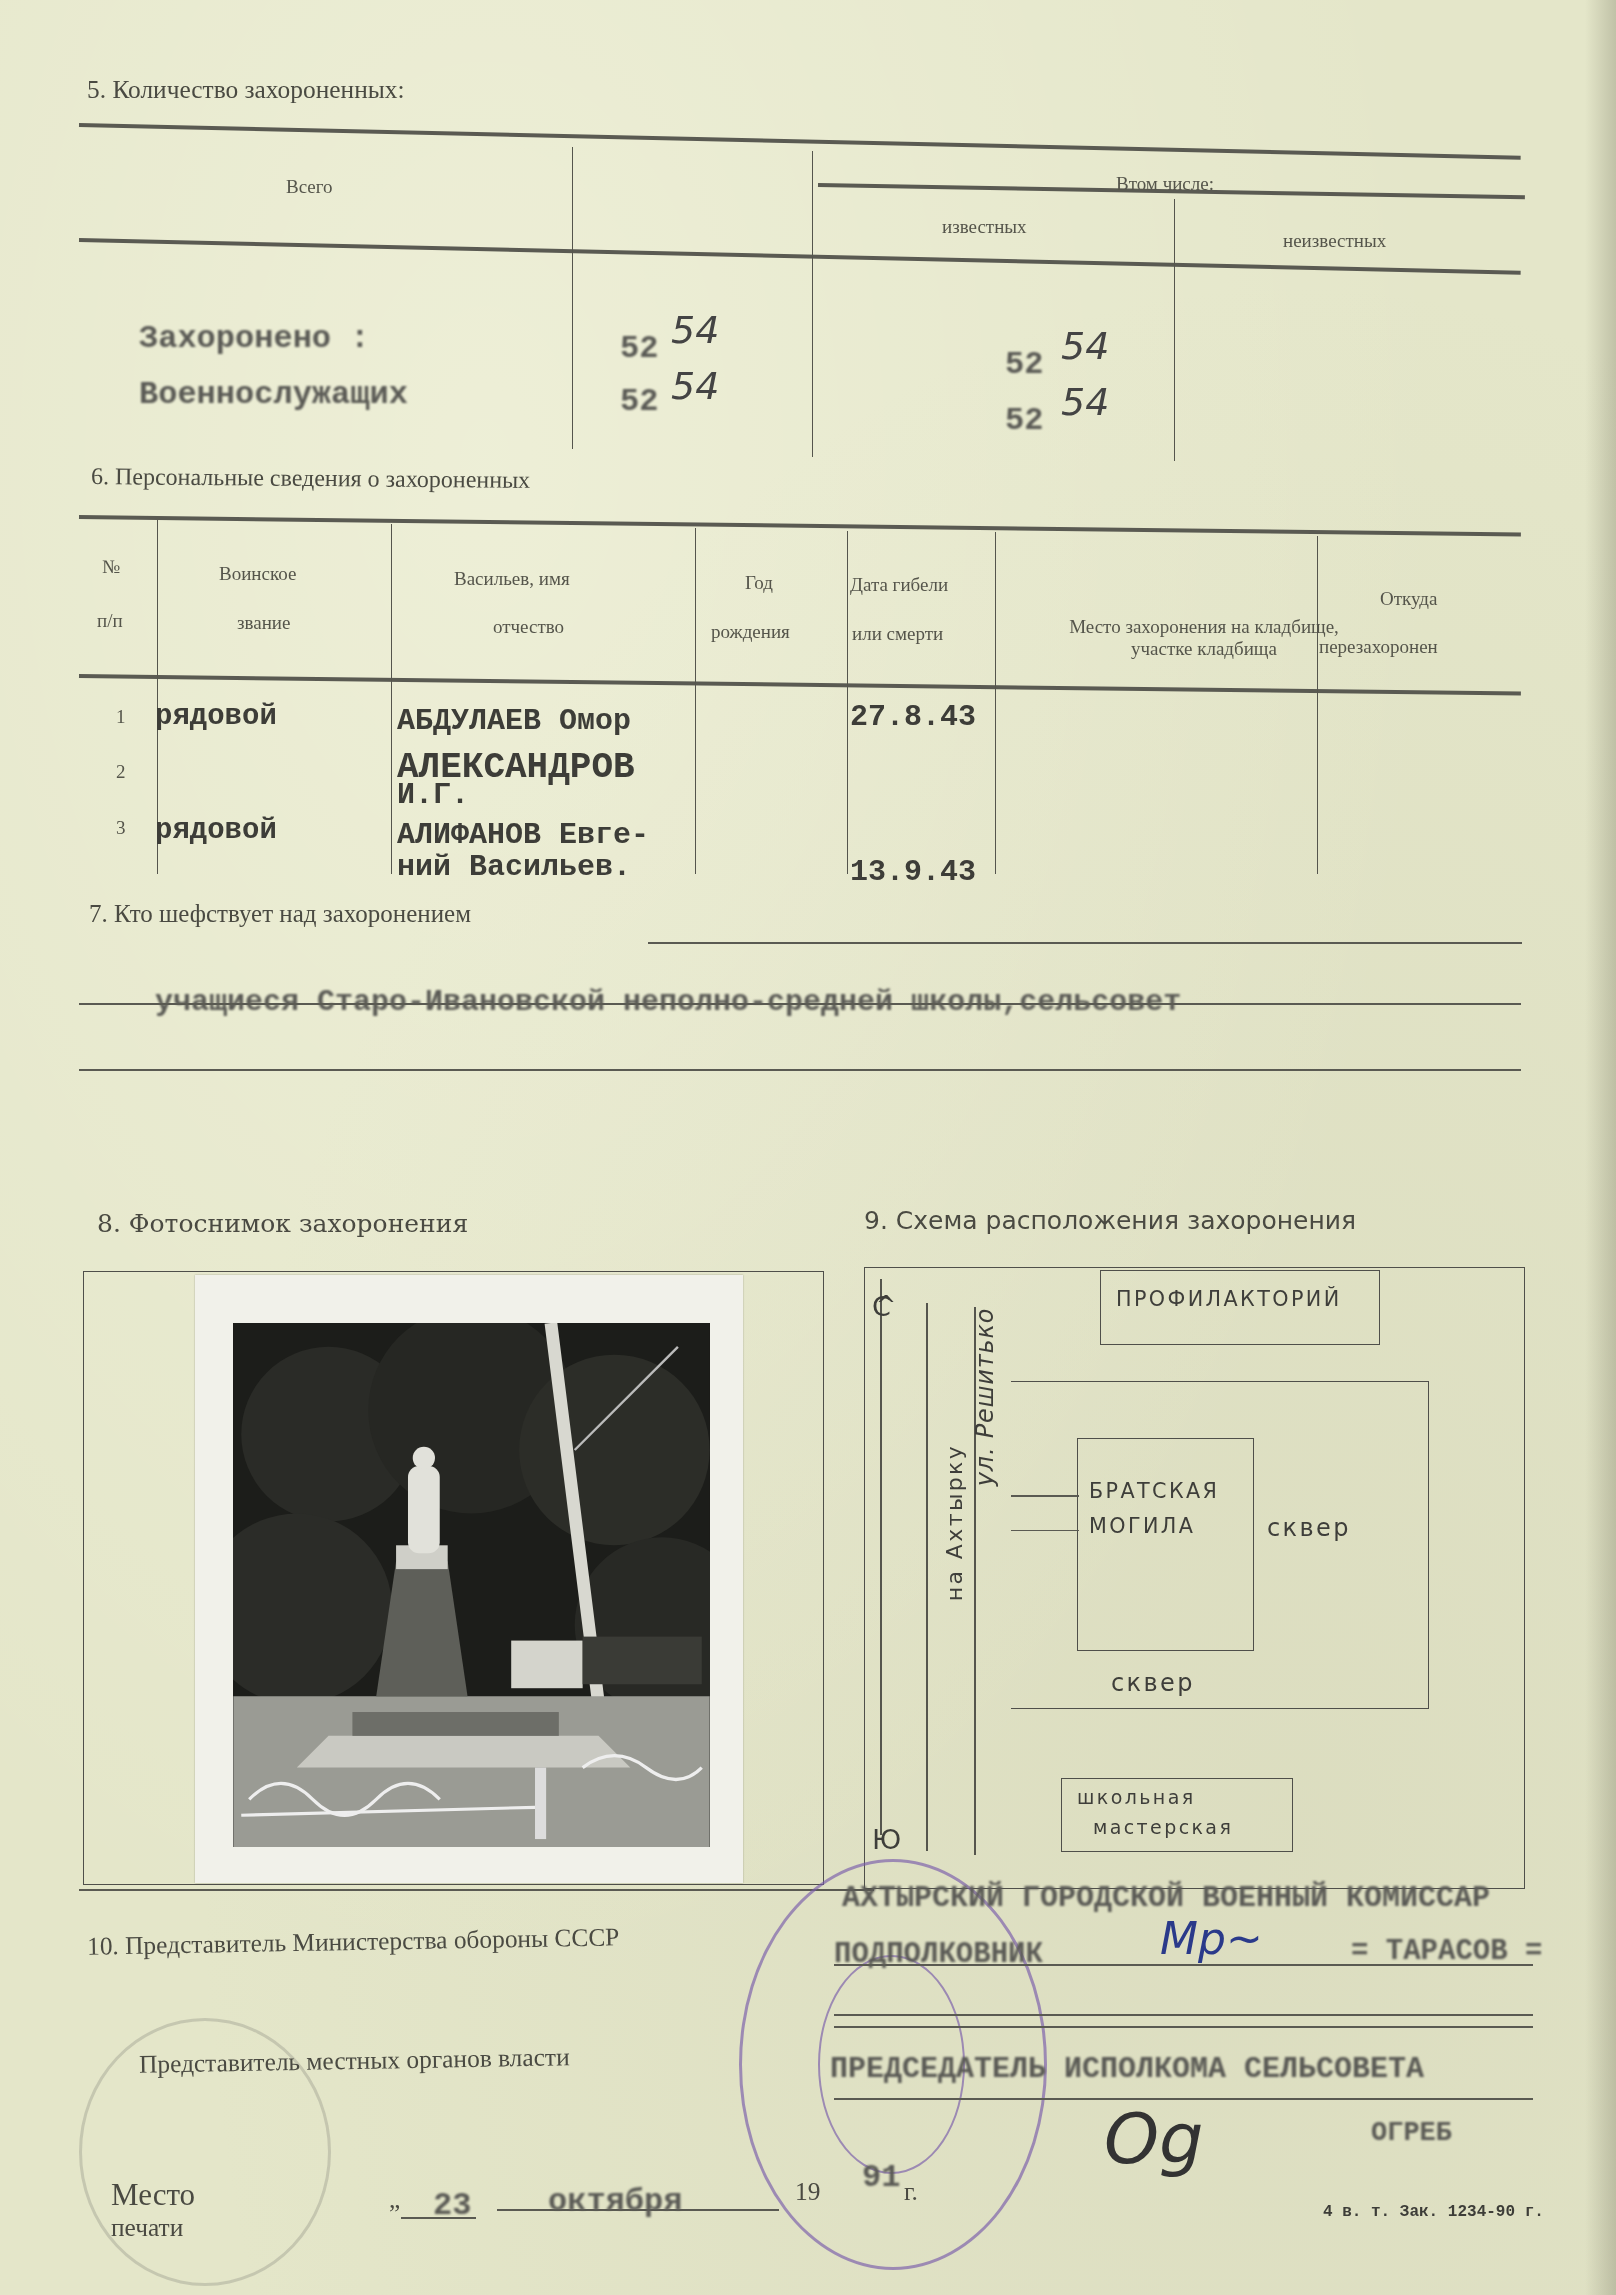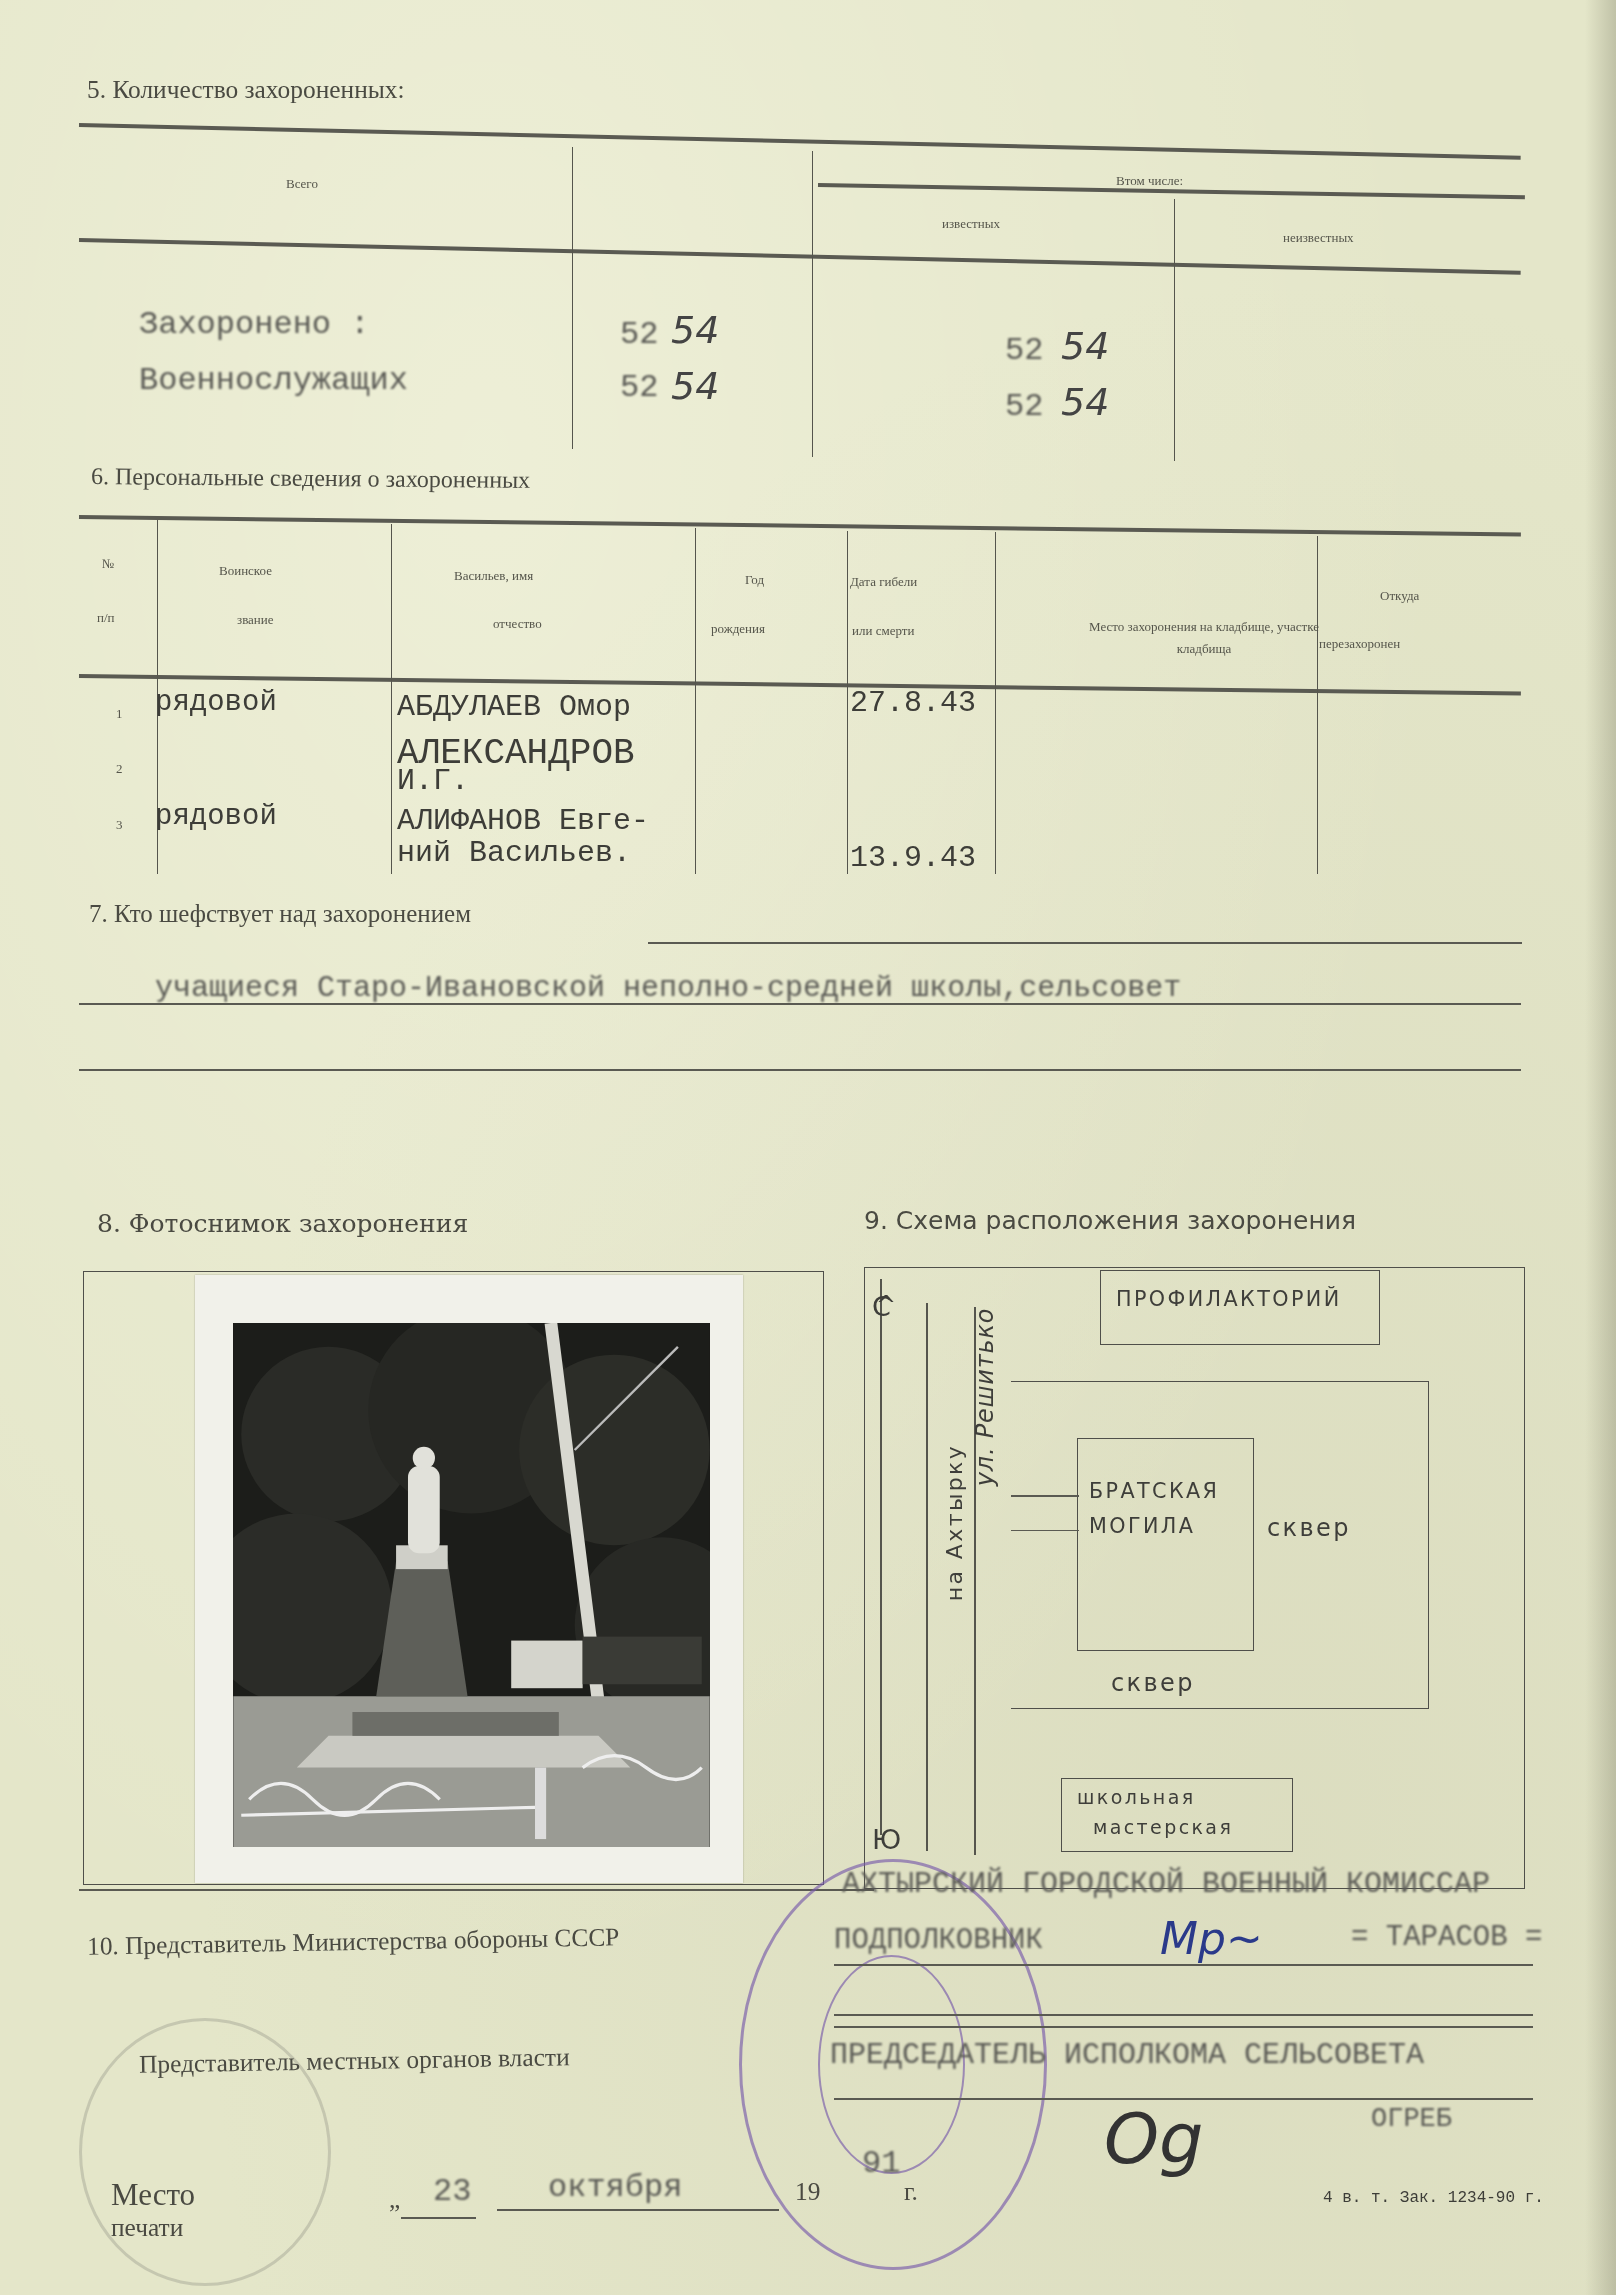--- a/index.html
+++ b/index.html
@@ -1,22 +1,22 @@
 <!DOCTYPE html>
 <html style="font-size:12.7px"><head>
 <meta charset="utf-8">
 <style>
   html,body{margin:0;padding:0;}
   body{width:1617px;height:2295px;background:#8a8770;position:relative;overflow:hidden;font-family:"Liberation Serif",serif;color:#3a3a32;}
   .paper{position:absolute;left:0;top:0;width:1617px;height:2295px;background:#e4e6c9;
     background-image:radial-gradient(ellipse at 30% 20%, rgba(255,255,240,.35), transparent 60%),radial-gradient(ellipse at 80% 80%, rgba(200,200,170,.3), transparent 60%);}
   .edge-right{position:absolute;right:0;top:0;width:32px;height:2295px;background:linear-gradient(90deg,rgba(0,0,0,0),rgba(80,80,60,.25));}
   .label{position:absolute;font-size:24px;color:#4a4a42;white-space:nowrap;}
-  .small{font-size:13px;color:#55554b;}
-  .tw{position:absolute;font-family:"Liberation Mono",monospace;font-weight:normal;color:#3d3d38;white-space:nowrap;}
+  .small{font-size:19px;color:#55554b;}
+  .tw{position:absolute;font-family:"Liberation Mono",monospace;font-weight:bold;color:#3d3d38;white-space:nowrap;margin-top:14px;}
   .blur{filter:blur(1px);color:#5a5a55;}
   .hand{position:absolute;font-family:"DejaVu Sans",sans-serif;color:#444;white-space:nowrap;font-style:italic;}
   .hline{position:absolute;height:0;border-top:4px solid #5a5a52;}
   .thin{border-top:2.4px solid #5a5a52;}
   .vline{position:absolute;width:0;border-left:1.6px solid #55554d;}
   .box{position:absolute;border:2.4px solid #4a4a44;}
   .pencil{border-color:#4f4f4a;border-width:1.6px;}
   .sketch{font-family:"DejaVu Sans",sans-serif;color:#3e3e3a;font-size:20.7px;letter-spacing:2.4px;position:absolute;white-space:nowrap;}
   .stamp{position:absolute;border-radius:50%;border:3.2px solid rgba(120,90,170,.65);}
   .stamp-faint{border-color:rgba(140,140,130,.35);}

